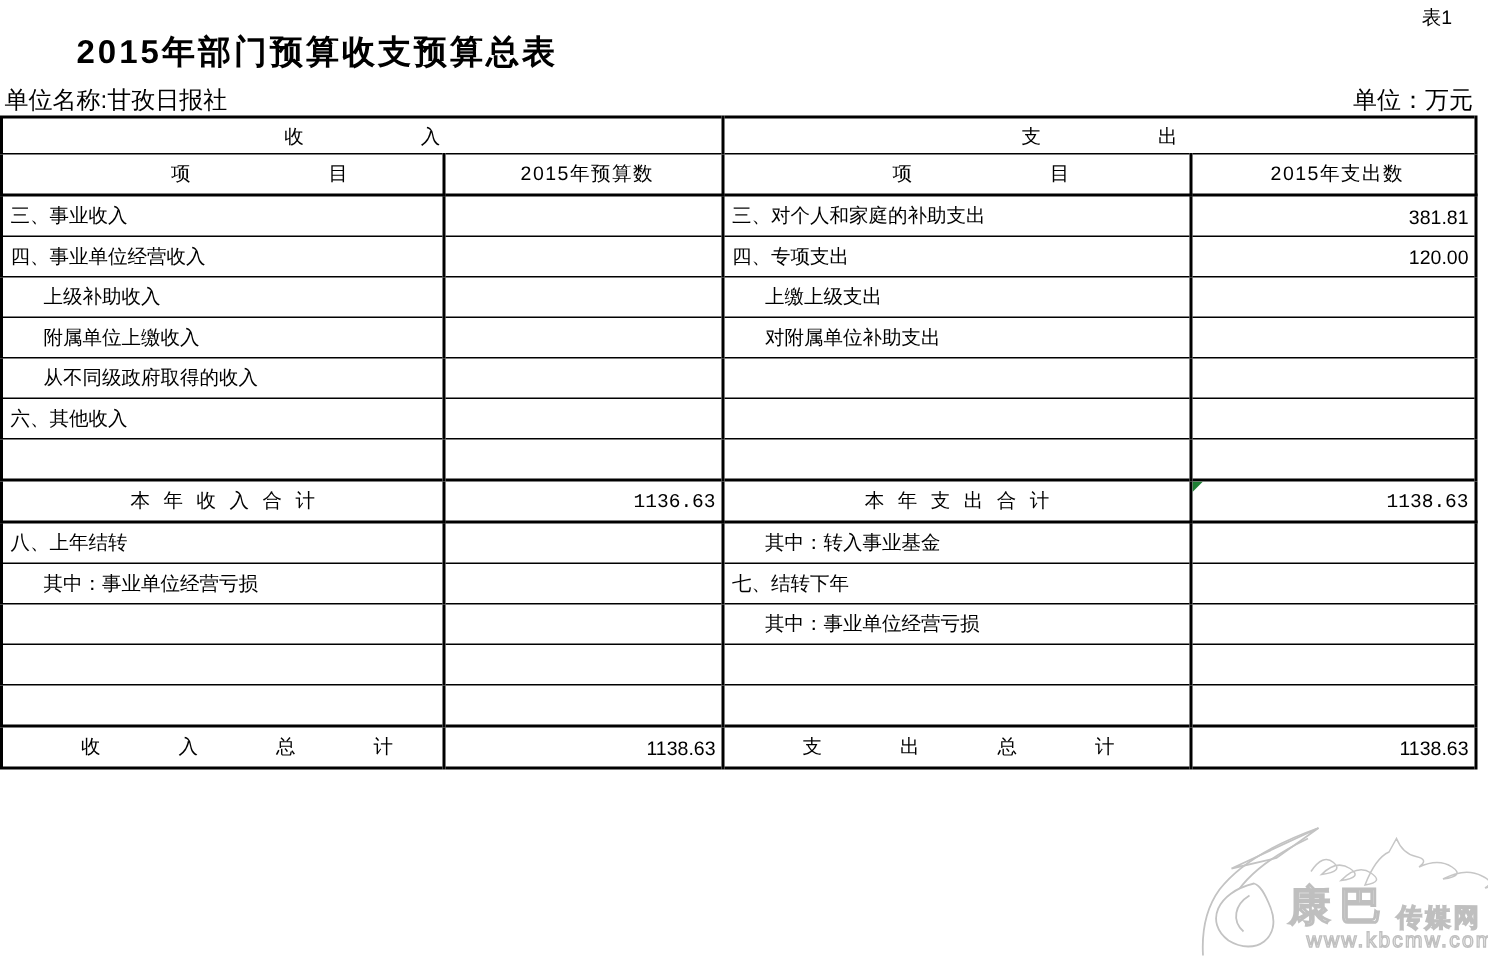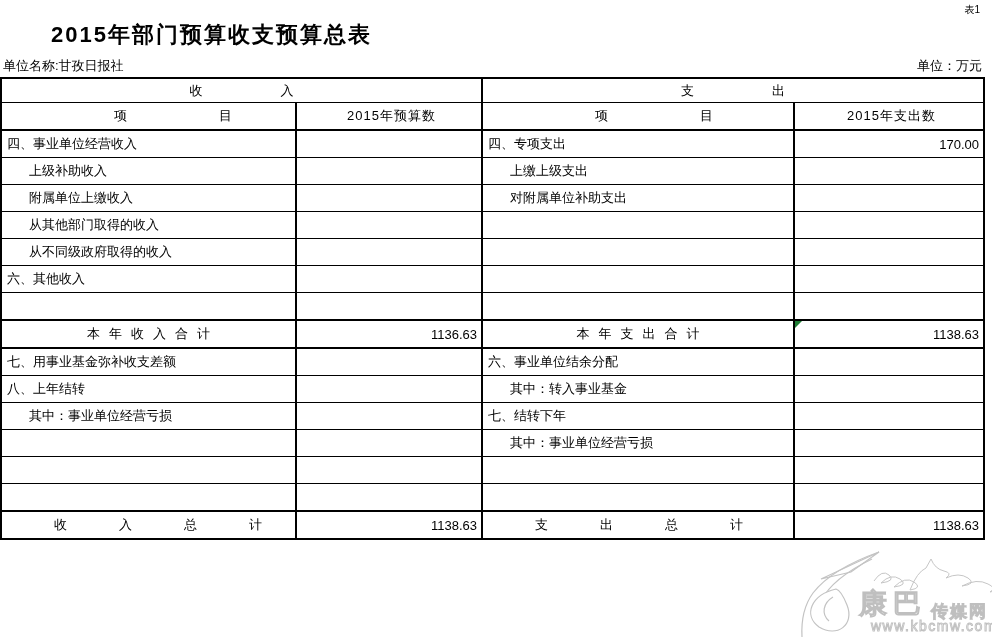--- a/index.html
+++ b/index.html
@@ -1,28 +1,28 @@
 <!DOCTYPE html>
 <html><head>
 <meta charset="utf-8">
 <style>
   html,body { margin:0; padding:0; }
   body {
     width:992px; height:641px; background:#ffffff; position:relative;
     font-family:"Liberation Sans","DejaVu Sans",sans-serif; color:#000;
     overflow:hidden;
   }
-  .corner-label { position:absolute; top:3px; right:12px; font-size:10px; }
+  .corner-label { position:absolute; top:3px; right:24px; font-size:13px; }
   .page-title {
     position:absolute; top:20px; left:16px; width:983px; margin:0;
     text-align:left; font-size:22px; font-weight:bold; letter-spacing:2px;padding-left:35px;
   }
   .meta-line {
     position:absolute; top:57px; left:3px; width:979px;
-    display:flex; justify-content:space-between; font-size:13px;
+    display:flex; justify-content:space-between; font-size:16px;
   }
   table.budget {
     position:absolute; top:77px; left:0; width:983px;
     border-collapse:collapse; table-layout:fixed;
     border:2px solid #000;
   }
   td {
     border:1px solid #000; border-left-width:2px; border-right-width:2px;
     height:26px; font-size:13px; padding:0 0 0 5px;
     overflow:hidden; white-space:nowrap; vertical-align:middle;
@@ -32,21 +32,21 @@
   td.sec-cell { text-align:center; letter-spacing:78px; padding-left:78px;font-family:Liberation Mono, monospace; }
   td.item-hdr { text-align:center; letter-spacing:92px; padding-left:112px; }
   td.val-hdr  { text-align:center; letter-spacing:1px; }
   td.lbl { text-align:left; }
   td.lbl.sub { padding-left:27px;margin-top:16px; }
   td.val { text-align:right; padding:0 4px 0 0; position:relative; }
   td.ctr { text-align:center; }
   td.ls9  { letter-spacing:9px;  padding-left:9px; }
   td.ls52 { letter-spacing:52px; padding-left:52px; }
   tr.rule-top td { border-top-width:2px; }
-  tr.rule-bottom td { border-bottom-width:2px; }
+  tr.rule-bottom td { border-bottom-width:2px;font-family:Liberation Mono, monospace; }
   .tri {
     position:absolute; top:0; left:0; width:0; height:0;
     border-top:7px solid #1e7e34; border-right:7px solid transparent;
   }
   .watermark {
     position:absolute; left:779px; top:547px; width:256px; height:94px;
     pointer-events:none;
   }
   .watermark svg { display:block; }
 </style>
@@ -76,41 +76,41 @@
     </tr>
     <tr class="hdr-row">
       <td class="item-hdr">项目</td>
       <td class="val-hdr">2015年预算数</td>
       <td class="item-hdr">项目</td>
       <td class="val-hdr">2015年支出数</td>
     </tr>
   </thead>
   <tbody id="rows">
       <tr>
+        <td class="lbl">三、事业收入</td>
+        <td class="val"></td>
+        <td class="lbl">三、对个人和家庭的补助支出</td>
+        <td class="val">381.81</td>
+      </tr>
+      <tr>
         <td class="lbl">四、事业单位经营收入</td>
         <td class="val"></td>
         <td class="lbl">四、专项支出</td>
-        <td class="val">170.00</td>
+        <td class="val">120.00</td>
       </tr>
       <tr>
         <td class="lbl sub">上级补助收入</td>
         <td class="val"></td>
         <td class="lbl sub">上缴上级支出</td>
         <td class="val"></td>
       </tr>
       <tr>
         <td class="lbl sub">附属单位上缴收入</td>
         <td class="val"></td>
         <td class="lbl sub">对附属单位补助支出</td>
-        <td class="val"></td>
-      </tr>
-      <tr>
-        <td class="lbl sub">从其他部门取得的收入</td>
-        <td class="val"></td>
-        <td class="lbl"></td>
         <td class="val"></td>
       </tr>
       <tr>
         <td class="lbl sub">从不同级政府取得的收入</td>
         <td class="val"></td>
         <td class="lbl"></td>
         <td class="val"></td>
       </tr>
       <tr>
         <td class="lbl">六、其他收入</td>
@@ -122,26 +122,20 @@
         <td class="lbl"></td>
         <td class="val"></td>
         <td class="lbl"></td>
         <td class="val"></td>
       </tr>
       <tr class="rule-top rule-bottom">
         <td class="ctr ls9">本年收入合计</td>
         <td class="val">1136.63</td>
         <td class="ctr ls9">本年支出合计</td>
         <td class="val">1138.63<span class="tri" style="border-top-color: rgb(30, 126, 52);"></span></td>
-      </tr>
-      <tr>
-        <td class="lbl">七、用事业基金弥补收支差额</td>
-        <td class="val"></td>
-        <td class="lbl">六、事业单位结余分配</td>
-        <td class="val"></td>
       </tr>
       <tr>
         <td class="lbl">八、上年结转</td>
         <td class="val"></td>
         <td class="lbl sub">其中：转入事业基金</td>
         <td class="val"></td>
       </tr>
       <tr>
         <td class="lbl sub">其中：事业单位经营亏损</td>
         <td class="val"></td>

